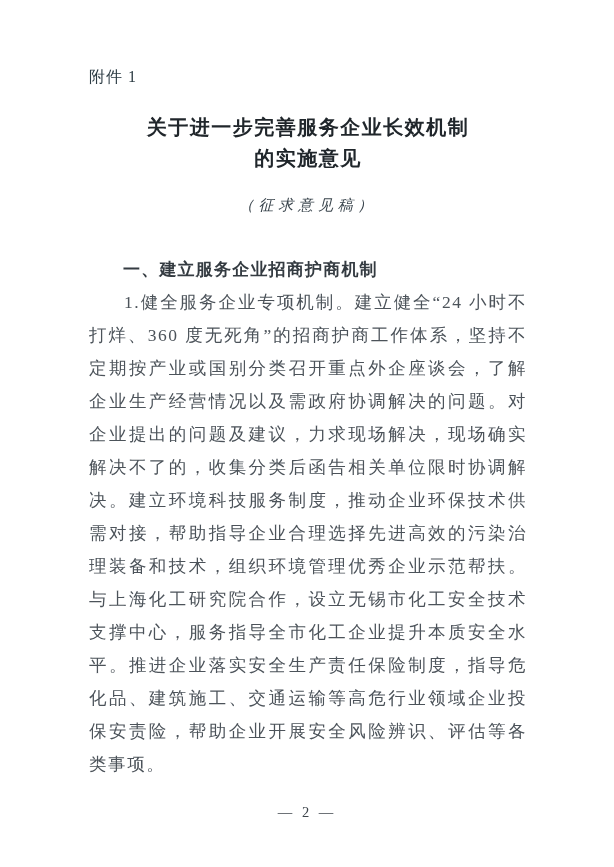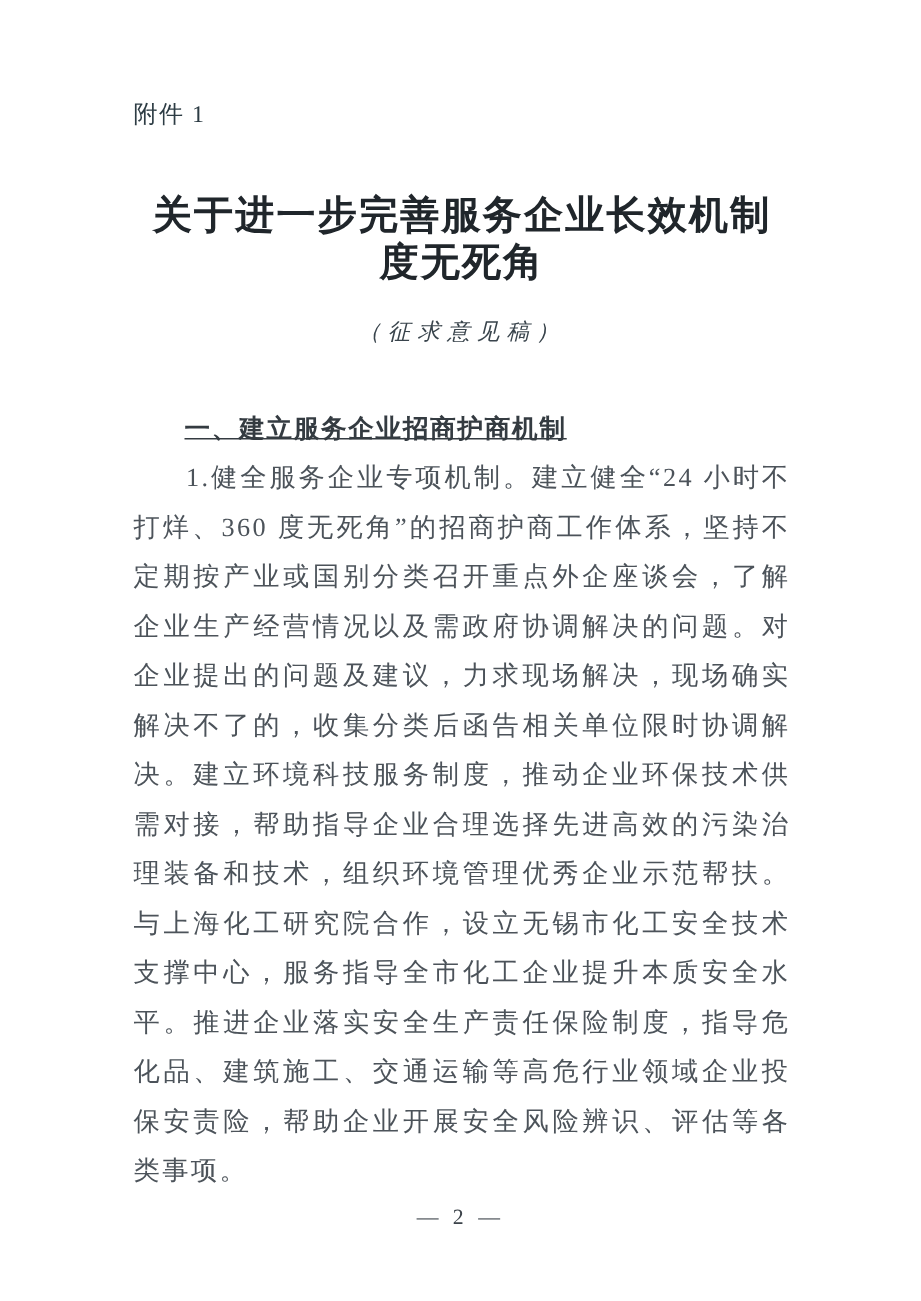--- a/index.html
+++ b/index.html
@@ -19,23 +19,23 @@
     color: #4c535a;
     overflow: hidden;
   }
   .attachment-label {
     font-size: 16px;
     line-height: 22px;
     color: #2d3c44;
     letter-spacing: 1px;
   }
   .doc-title {
-    margin-top: 40px;
+    margin-top: 24px;
     text-align: center;
-    font-size: 26px;
+    font-size: 20px;
     font-weight: bold;
     line-height: 31px;
     color: #20262b;
     letter-spacing: 1.5px;
   }
   .doc-subtitle {
     margin-top: 22px;
     text-align: center;
     font-size: 15px;
     font-style: italic;
@@ -55,21 +55,20 @@
   }
   .section-heading {
     margin: 0;
     text-indent: 2em;
     font-family: "Liberation Sans", "DejaVu Sans", sans-serif;
     font-weight: bold;
     font-size: 17px;
     line-height: 33px;
     color: #343b41;
     letter-spacing: 1.2px;
-    text-decoration: underline;
   }
   .page-number {
     position: absolute;
     left: 0;
     right: 0;
     bottom: 46px;
     text-align: center;
     font-size: 14.5px;
     color: #3c434a;
     letter-spacing: 3px;
@@ -77,21 +76,21 @@
 </style>
 </head>
 <body>
 
 <div class="page">
 
   <div class="attachment-label">附件 1</div>
 
   <div class="doc-title">
     <div>关于进一步完善服务企业长效机制</div>
-    <div>度无死角</div>
+    <div>的实施意见</div>
   </div>
 
   <div class="doc-subtitle">（征求意见稿）</div>
 
   <div class="doc-body">
     <h2 class="section-heading">一、建立服务企业招商护商机制</h2>
     <p>1.健全服务企业专项机制。建立健全“24 小时不打烊、360 度无死角”的招商护商工作体系，坚持不定期按产业或国别分类召开重点外企座谈会，了解企业生产经营情况以及需政府协调解决的问题。对企业提出的问题及建议，力求现场解决，现场确实解决不了的，收集分类后函告相关单位限时协调解决。建立环境科技服务制度，推动企业环保技术供需对接，帮助指导企业合理选择先进高效的污染治理装备和技术，组织环境管理优秀企业示范帮扶。与上海化工研究院合作，设立无锡市化工安全技术支撑中心，服务指导全市化工企业提升本质安全水平。推进企业落实安全生产责任保险制度，指导危化品、建筑施工、交通运输等高危行业领域企业投保安责险，帮助企业开展安全风险辨识、评估等各类事项。</p>
   </div>
 
   <div class="page-number">— 2 —</div>

